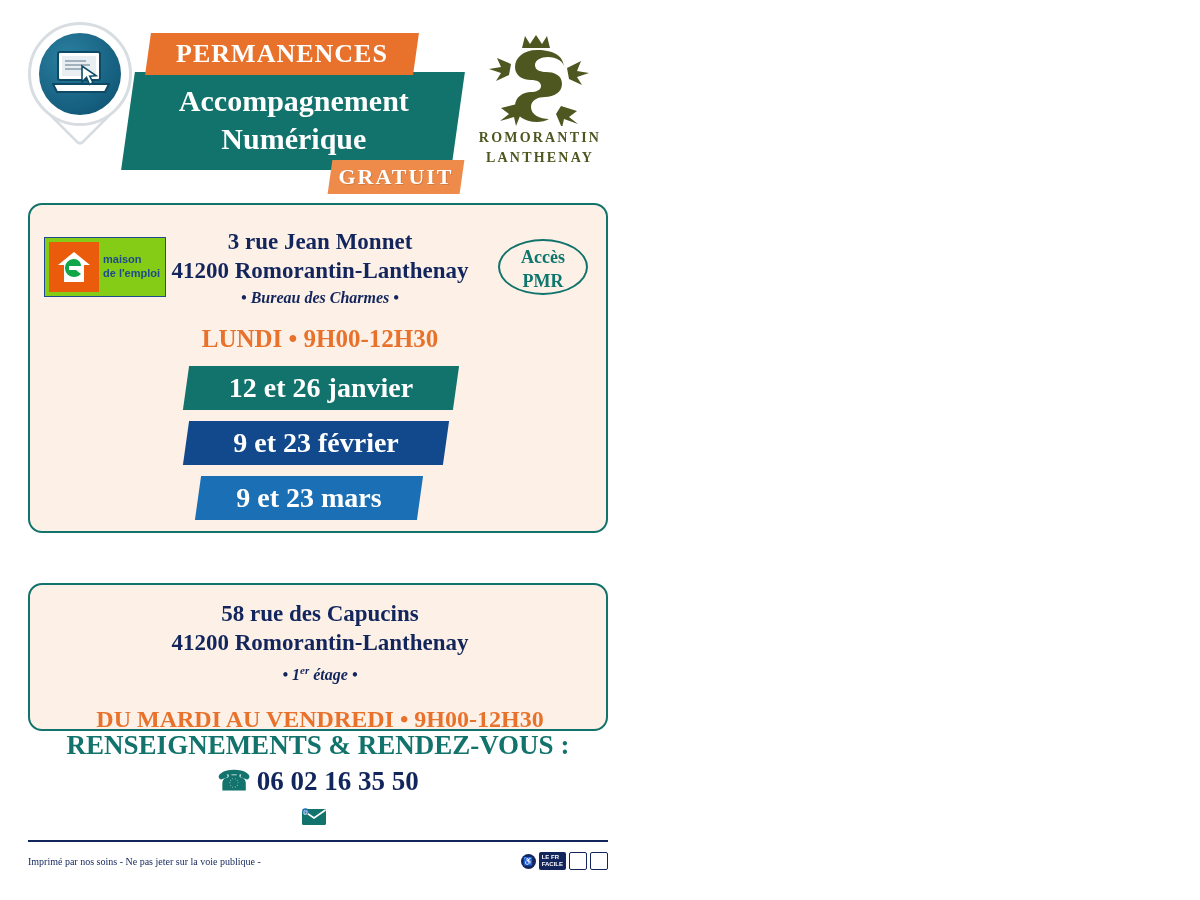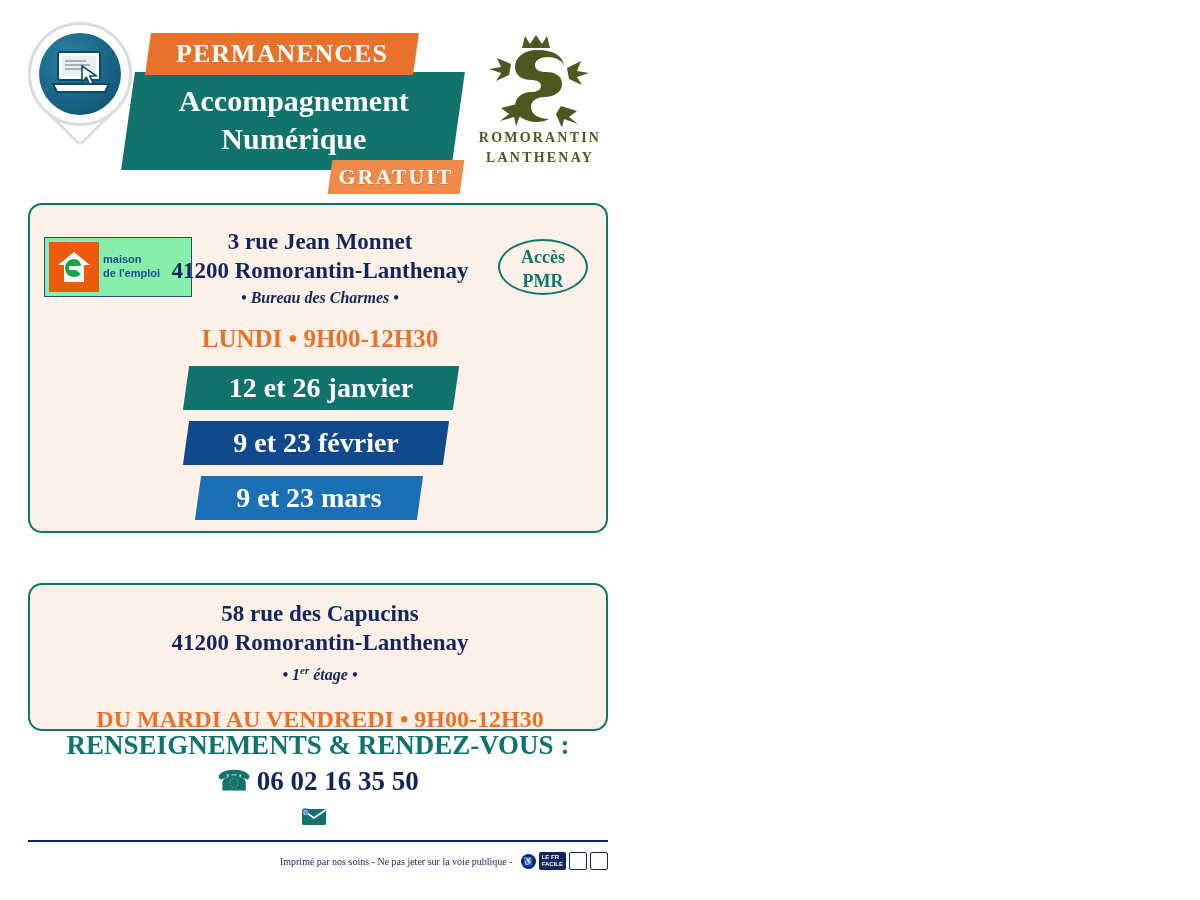--- a/index.html
+++ b/index.html
@@ -152,23 +152,23 @@
     border-radius: 14px;
     box-sizing: border-box;
   }
   #card-1 { left: 28px; top: 203px; width: 580px; height: 330px; }
   #card-2 { left: 28px; top: 583px; width: 580px; height: 148px; }
 
   
   .mde-logo {
     position: absolute;
     left: 14px; top: 32px;
-    width: 148px; height: 60px;
+    width: 122px; height: 60px;
     border: 1px solid #1f4b8e;
-    background: #86efac;
+    background: #84cc16;
     box-sizing: border-box;
   }
   .mde-logo .sq {
     position: absolute;
     left: 4px; top: 4px;
     width: 50px; height: 50px;
     background: #ea5b0c;
   }
   .mde-logo .txt {
     position: absolute;
@@ -275,21 +275,21 @@
   }
 
   
   .footer {
     position: absolute;
     left: 28px; top: 848px;
     width: 580px;
     height: 26px;
     display: flex;
     align-items: center;
-    justify-content: flex-end;
+    justify-content: space-between;
     gap: 8px;
   }
   .footer .fnote {
     color: #12255c;
     font-size: 10px;
     font-family: "Liberation Serif", serif;
   }
   .footer .mini {
     display: inline-flex;
     align-items: center;

